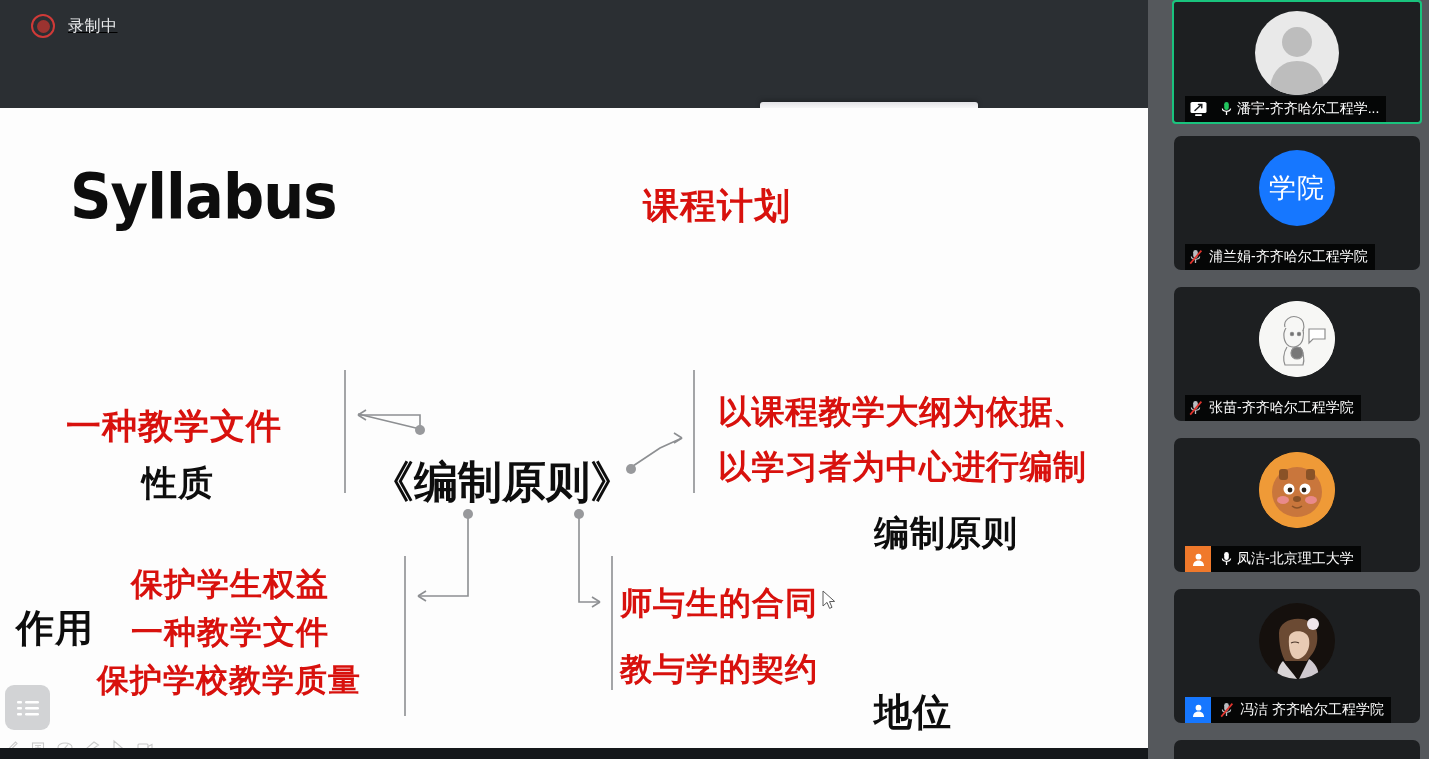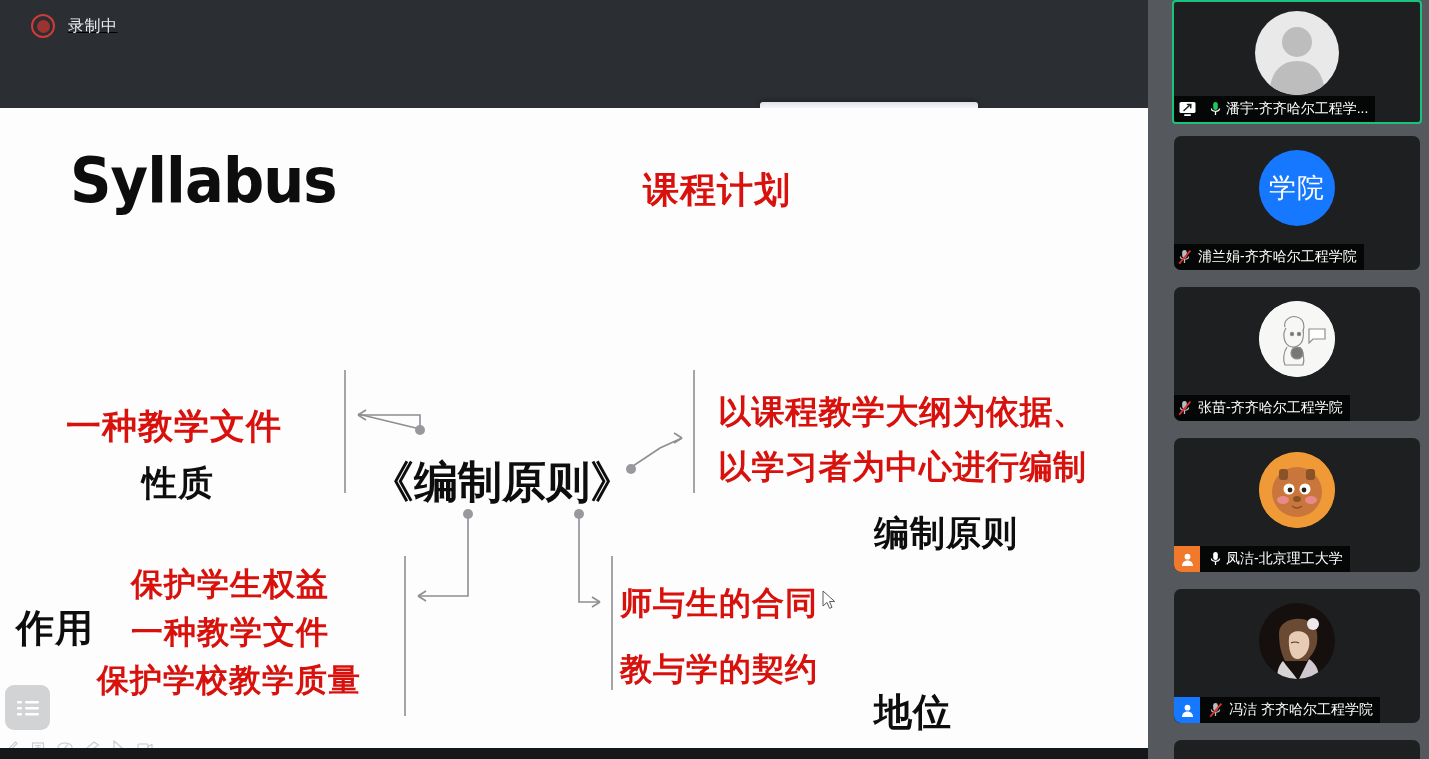--- a/index.html
+++ b/index.html
@@ -43,21 +43,21 @@
   #slide {
     position: absolute; left: 0; top: 108px; width: 1148px; height: 640px;
     background: #fdfdfd; overflow: hidden;
   }
   #bottom-strip {
     position: absolute; left: 0; top: 748px; width: 1148px; height: 11px;
     background: #15181b;
   }
 
   
-  .head-row { position: absolute; left: 0; top: 36px; width: 100%; height: 90px; padding-left: 24px; }
+  .head-row { position: absolute; left: 0; top: 52px; width: 100%; height: 90px; padding-left: 24px; }
   .h-syllabus {
     position: absolute; left: 70px; top: 0;
     font-family: "DejaVu Sans", sans-serif;
     font-size: 62px; font-weight: 700; color: #0d0d0d;
     letter-spacing: -1px; transform: scaleX(.93); transform-origin: left center;
   }
   .h-cn1 {
     position: absolute; left: 398px; top: 22px;
     font-size: 36px; font-weight: 700; color: #d8110d; letter-spacing: 1px;
   }
@@ -142,21 +142,21 @@
     border-radius: 50%; overflow: hidden;
   }
   .av-generic { background: #e9e9e9; }
   .av-blue { background: #1677ff; display: flex; align-items: center; justify-content: center; }
   .av-blue span { color: #fff; font-size: 27px; font-weight: 400; letter-spacing: 1px; }
   .av-sketch { background: #f4f4f2; }
   .av-lion  { background: #e8912e; }
   .av-photo { background: #1b1714; }
 
   .namebar {
-    position: absolute; left: 0; bottom: 0; height: 26px;
+    position: absolute; left: 11px; bottom: 0; height: 26px;
     background: rgba(0,0,0,.80);
     display: flex; align-items: center; gap: 5px; padding-right: 7px;
     max-width: 100%;
   }
   .namebar .nm {
     color: #fff; font-size: 14px; white-space: nowrap; overflow: hidden;
     text-overflow: ellipsis;
   }
   .badge {
     width: 26px; height: 26px; flex: 0 0 26px;

